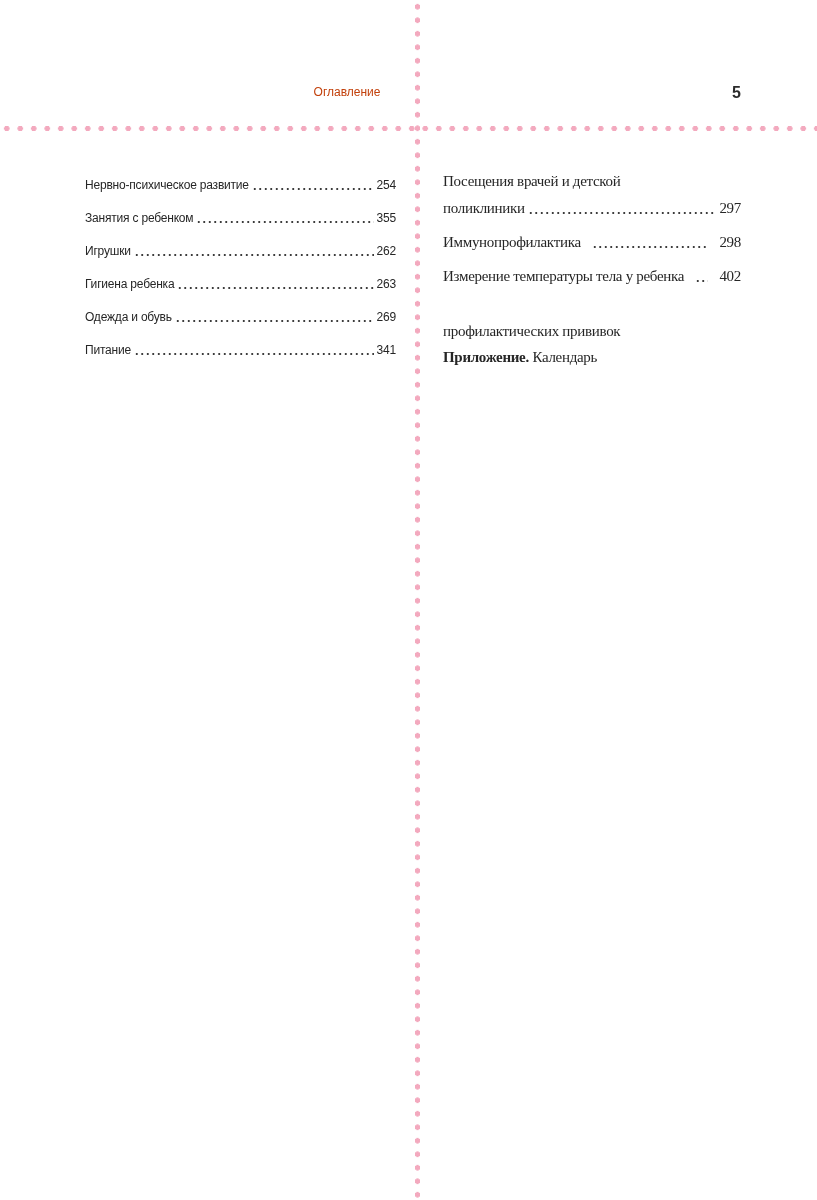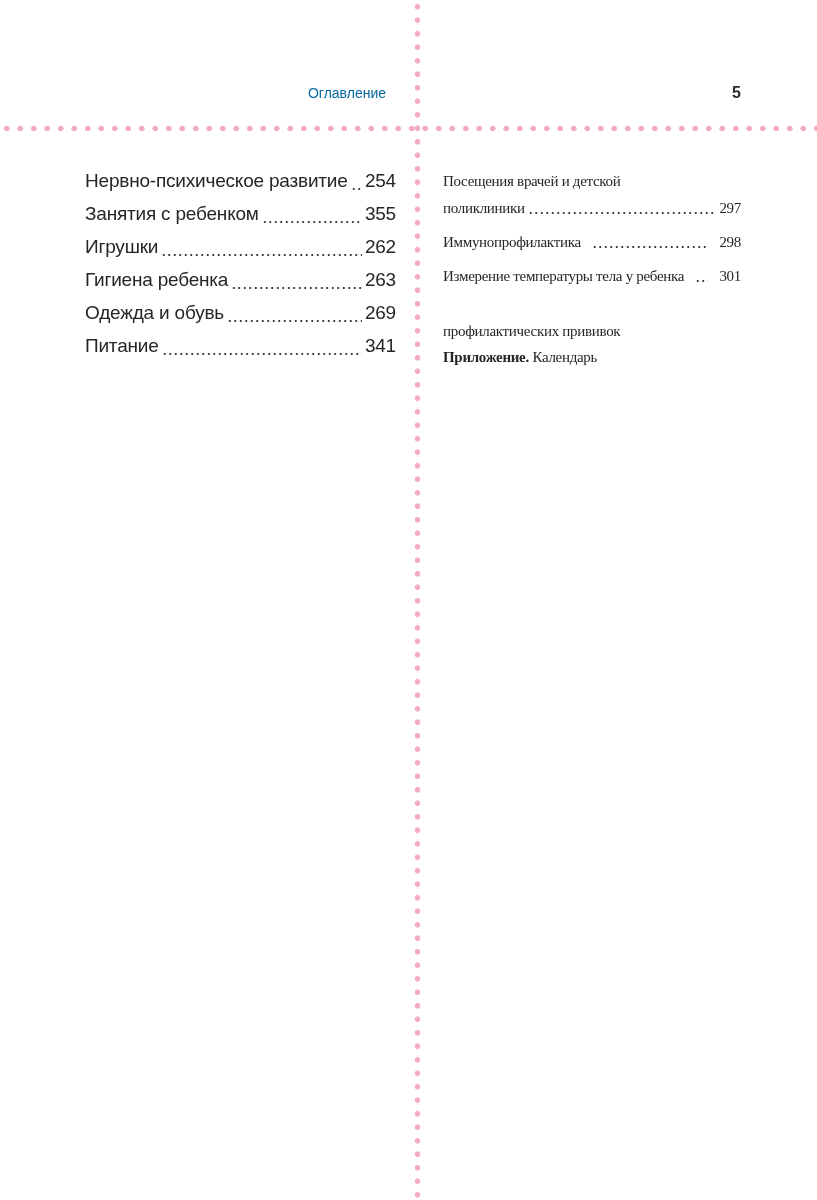--- a/index.html
+++ b/index.html
@@ -33,38 +33,38 @@
     background-image: radial-gradient(circle, #f3a9be 2.5px, rgba(243,169,190,0) 2.8px);
     background-size: 13.5px 9px;
   }
 
   
   .running-title {
     position: absolute;
     top: 86px;
     left: 347px;
     transform: translateX(-50%);
-    font-size: 14px;
+    font-size: 12px;
     line-height: 1;
-    color: #0369a1;
+    color: #c2410c;
   }
   .folio {
     position: absolute;
     top: 85px;
     left: 732px;
     font-size: 16px;
     line-height: 1;
     font-weight: 700;
     color: #2b2b2b;
   }
 
   
   .col {
     position: absolute;
-    font-size: 19px;
+    font-size: 12px;
     letter-spacing: -0.2px;
   }
   .col-left  { left: 85px;  top: 168px; width: 311px; }
   .col-right { left: 443px; top: 168px; width: 298px; letter-spacing: -0.3px; font-size: 15px; font-family: Liberation Serif, serif; }
 
   .toc-row {
     display: flex;
     align-items: flex-end;
     box-sizing: border-box;
   }
@@ -152,21 +152,21 @@
 
     <div class="toc-row rc-single">
       <span class="toc-title">Иммунопрофилактика</span>
       <span class="leader"></span>
       <span class="toc-page">298</span>
     </div>
 
     <div class="toc-row rc-single">
       <span class="toc-title">Измерение температуры тела у ребенка</span>
       <span class="leader"></span>
-      <span class="toc-page">301</span>
+      <span class="toc-page">402</span>
     </div>
 
     <div class="appendix">
       <div class="rc-line">профилактических прививок</div>
       <div class="rc-line">
         <span class="bold">Приложение.</span>
         <span>Календарь</span>
       </div>
     </div>
 

